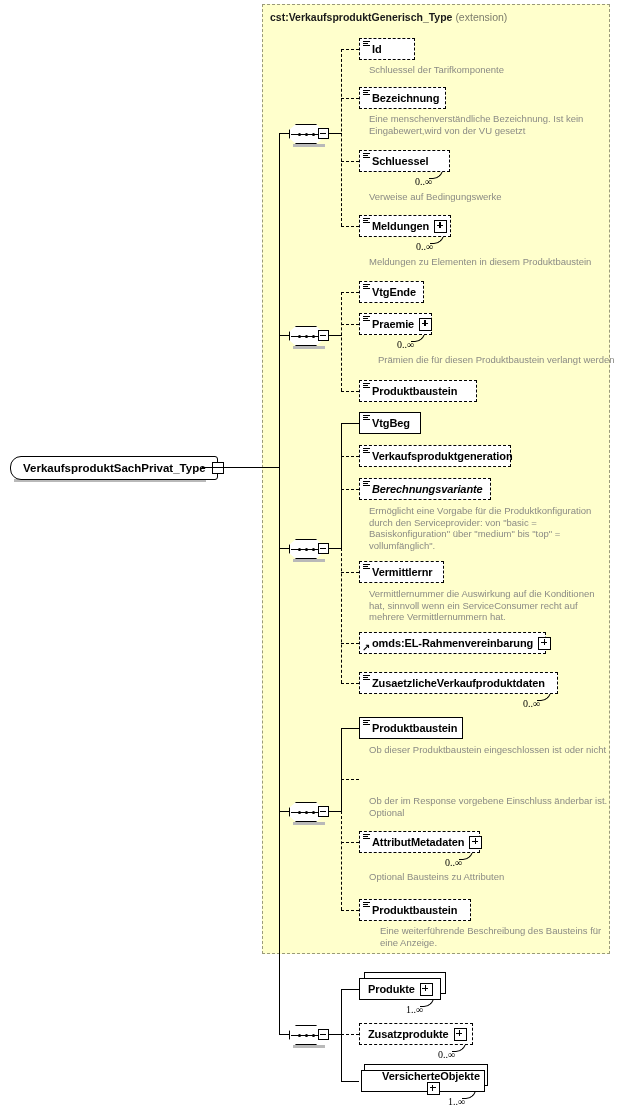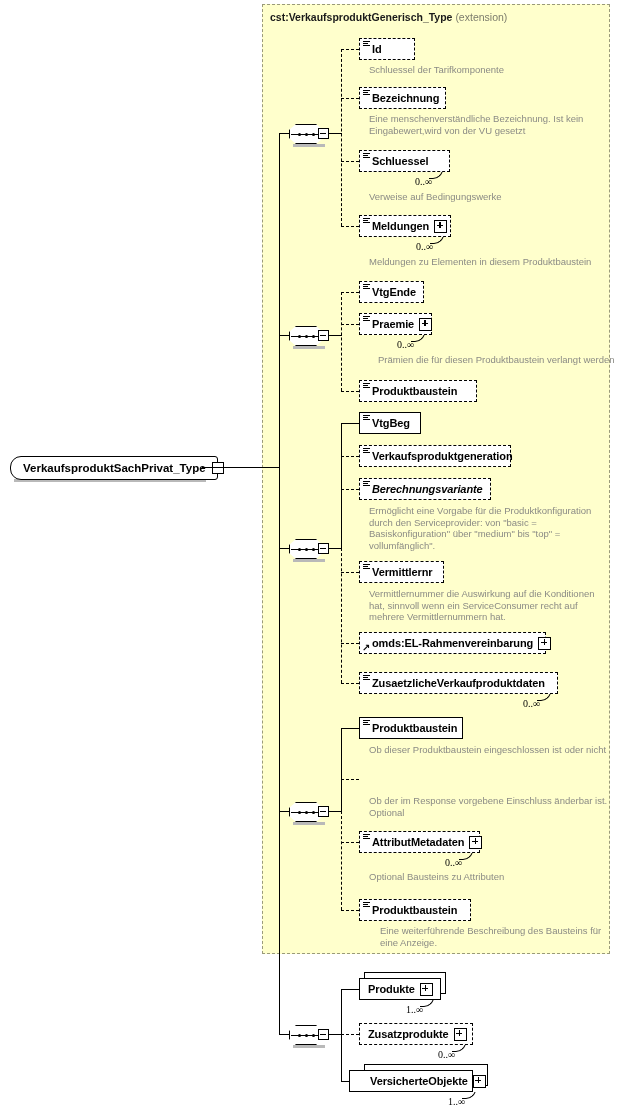--- a/index.html
+++ b/index.html
@@ -500,21 +500,21 @@
   <div class="node dashed" style="left:359px;top:1023px;width:114px;padding-left:8px;">
     <span class="lbl">Zusatzprodukte</span>
     <span class="plusbox"></span>
   </div>
   <div class="shadow-r" style="left:473px;top:1027px;height:22px;"></div>
   <div class="repeat-chev" style="left:452px;top:1045px;"></div>
   <div class="mult" style="left:438px;top:1049px;">0..∞</div>
 
   <div class="ln h" style="left:341px;top:1081px;width:18px;"></div>
   <div class="stack" style="left:364px;top:1064px;width:124px;"></div>
-  <div class="node solid" style="left:349px;top:1070px;width:124px;padding-left:20px;">
+  <div class="node solid" style="left:361px;top:1070px;width:124px;padding-left:20px;flex-direction:column;">
     <span class="lbl">VersicherteObjekte</span>
     <span class="plusbox"></span>
   </div>
   <div class="shadow-r" style="left:488px;top:1074px;height:22px;"></div>
   <div class="repeat-chev" style="left:462px;top:1092px;"></div>
   <div class="mult" style="left:448px;top:1096px;">1..∞</div>
 
 </div>
 
 </body></html>

